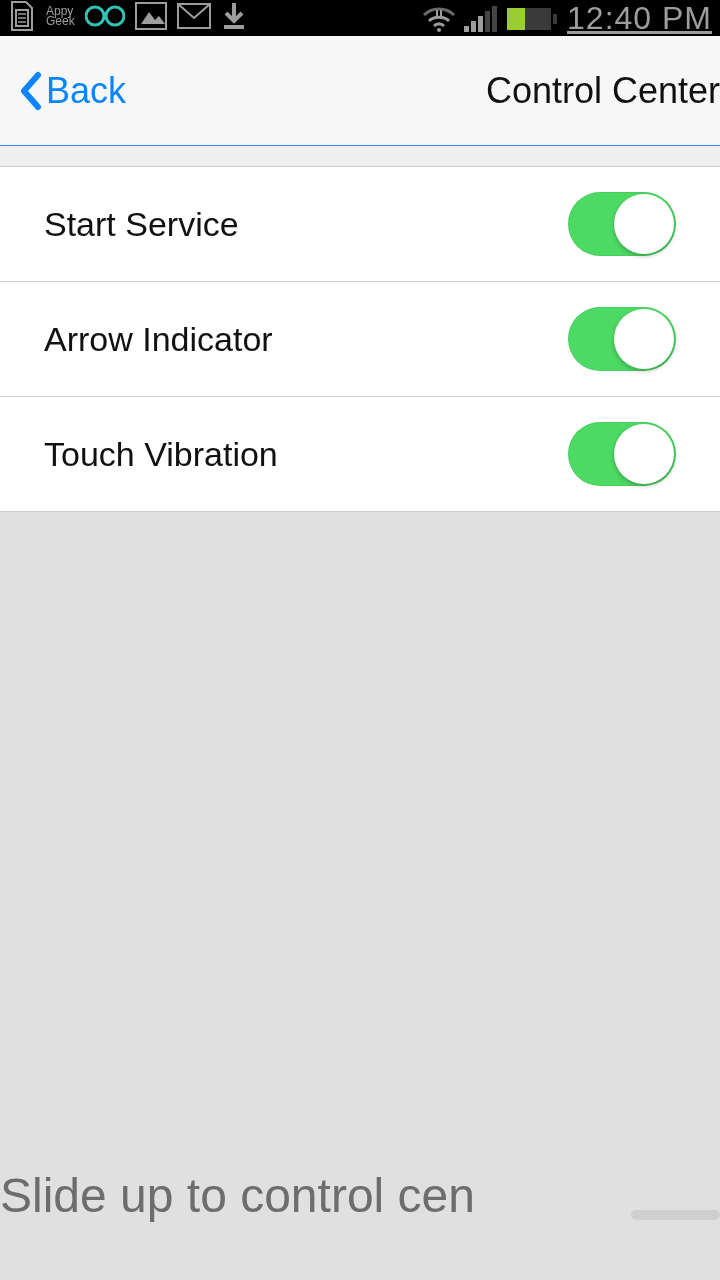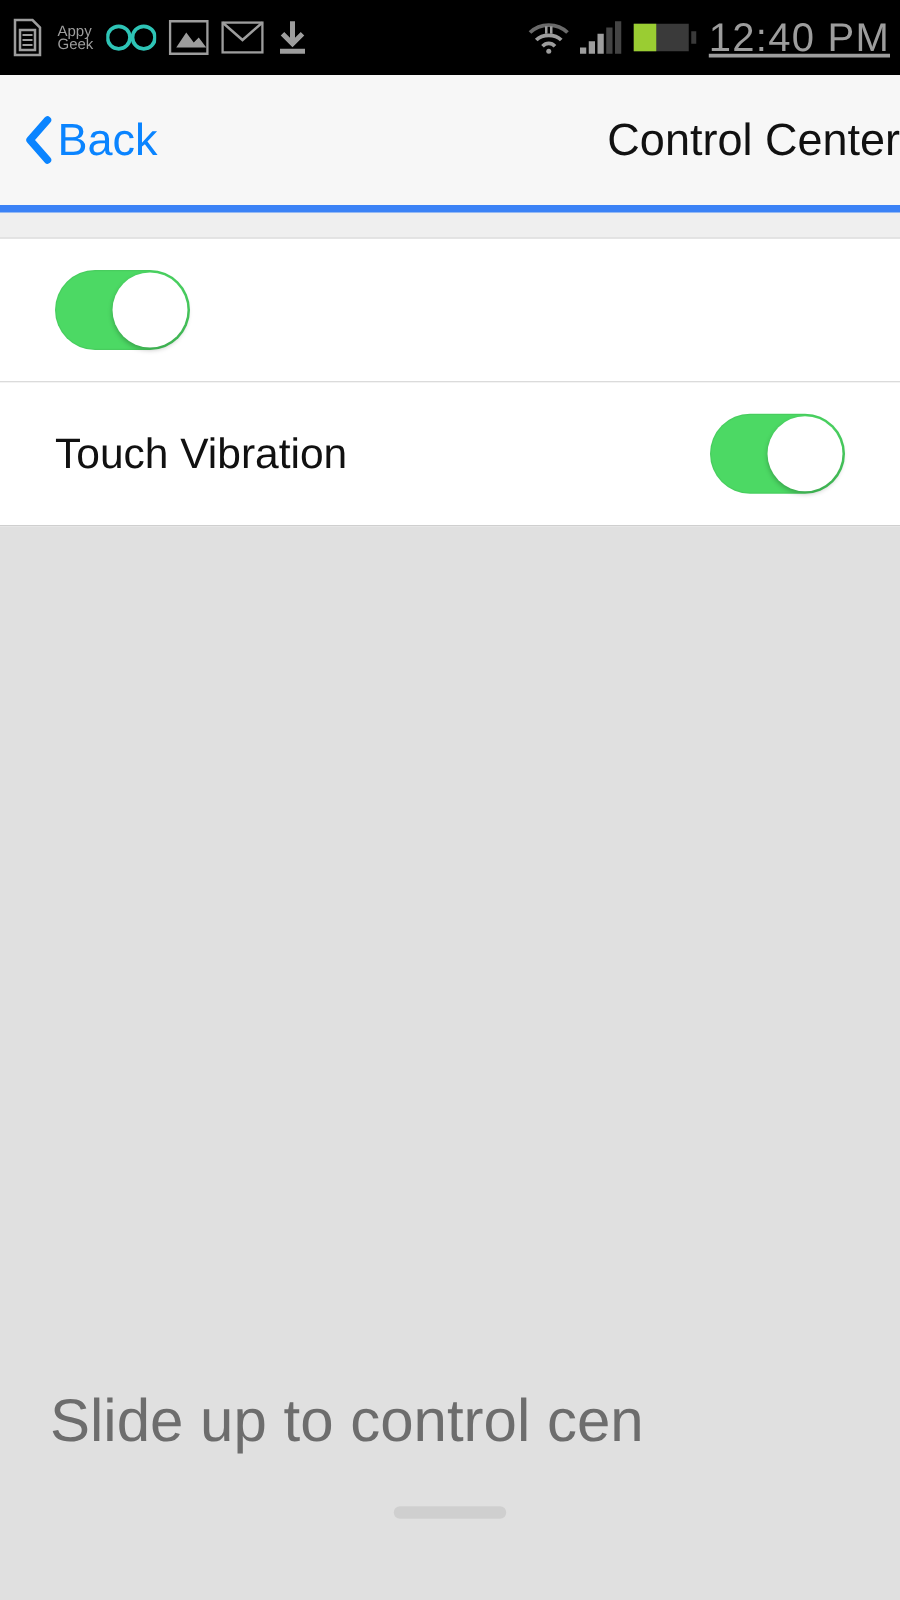--- a/index.html
+++ b/index.html
@@ -6,24 +6,24 @@
   html, body {
     width: 720px;
     height: 1280px;
     font-family: -apple-system, "Helvetica Neue", Arial, sans-serif;
     background: #e0e0e0;
     overflow: hidden;
   }
 
   
   .status-bar {
-    height: 60px;
+    height: 36px;
     background: #000;
     display: flex;
-    align-items: center;
+    align-items: flex-start;
     padding: 0 8px;
     color: #9d9d9d;
     gap: 48px;
   }
   .status-left {
     display: flex;
     align-items: center;
     gap: 10px;
     flex: 1;
   }
@@ -82,21 +82,21 @@
   .signal span:nth-child(4){height:80%; background:#444;}
   .signal span:nth-child(5){height:100%; background:#444;}
 
   
   .header {
     height: 110px;
     background: #f7f7f7;
     display: flex;
     align-items: center;
     position: relative;
-    border-bottom: 6px solid #3b82f6;
+    border-bottom: 1px solid #3b82f6;
   }
   .back-btn {
     display: flex;
     align-items: center;
     gap: 4px;
     color: #0a84ff;
     font-size: 36px;
     padding-left: 18px;
     cursor: pointer;
   }
@@ -159,21 +159,21 @@
     box-shadow: 0 2px 4px rgba(0,0,0,0.25);
   }
 
   
   .hint-area {
     position: absolute;
     bottom: 0;
     left: 0; right: 0;
     height: 190px;
     display: flex;
-    flex-direction: column;
+    flex-direction: row;
     align-items: center;
     justify-content: flex-start;
     padding-top: 20px;
   }
   .hint-text {
     font-size: 48px;
     color: #6d6d6d;
     white-space: nowrap;
     overflow: hidden;
     width: 640px;
@@ -269,22 +269,29 @@
     </svg>
     <span>Back</span>
   </div>
   <div class="header-title">Control Center</div>
 </div>
 
 <div class="gap"></div>
 
 <div class="list">
 
-
   <div class="row">
+    <div class="row-label">Start Service</div>
+    <div class="toggle">
+        <div class="knob"></div>
+      </div>
+  </div>
+
+  <div class="row">
+    <div class="row-label">Arrow Indicator</div>
     <div class="toggle">
         <div class="knob"></div>
       </div>
   </div>
 
 
   <div class="row">
     <div class="row-label">Touch Vibration</div>
     <div class="toggle">
         <div class="knob"></div>

